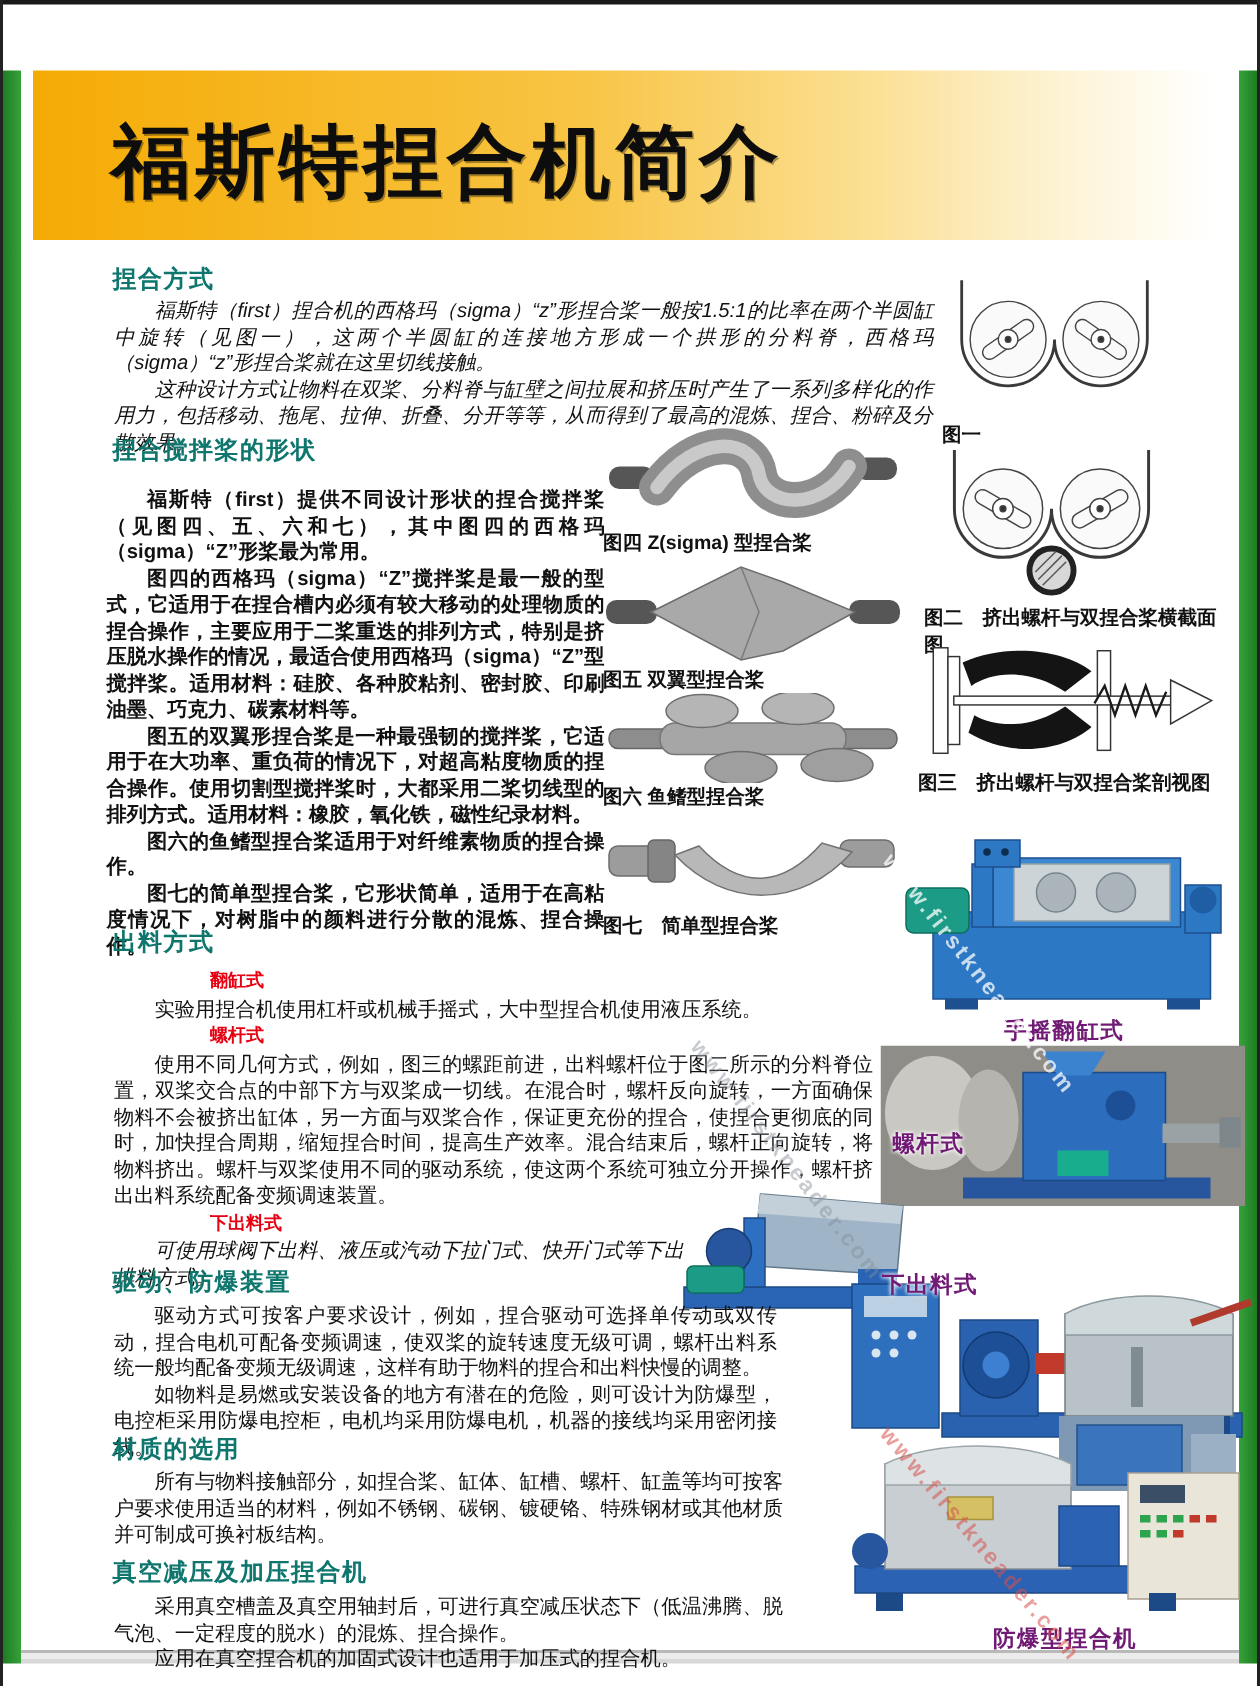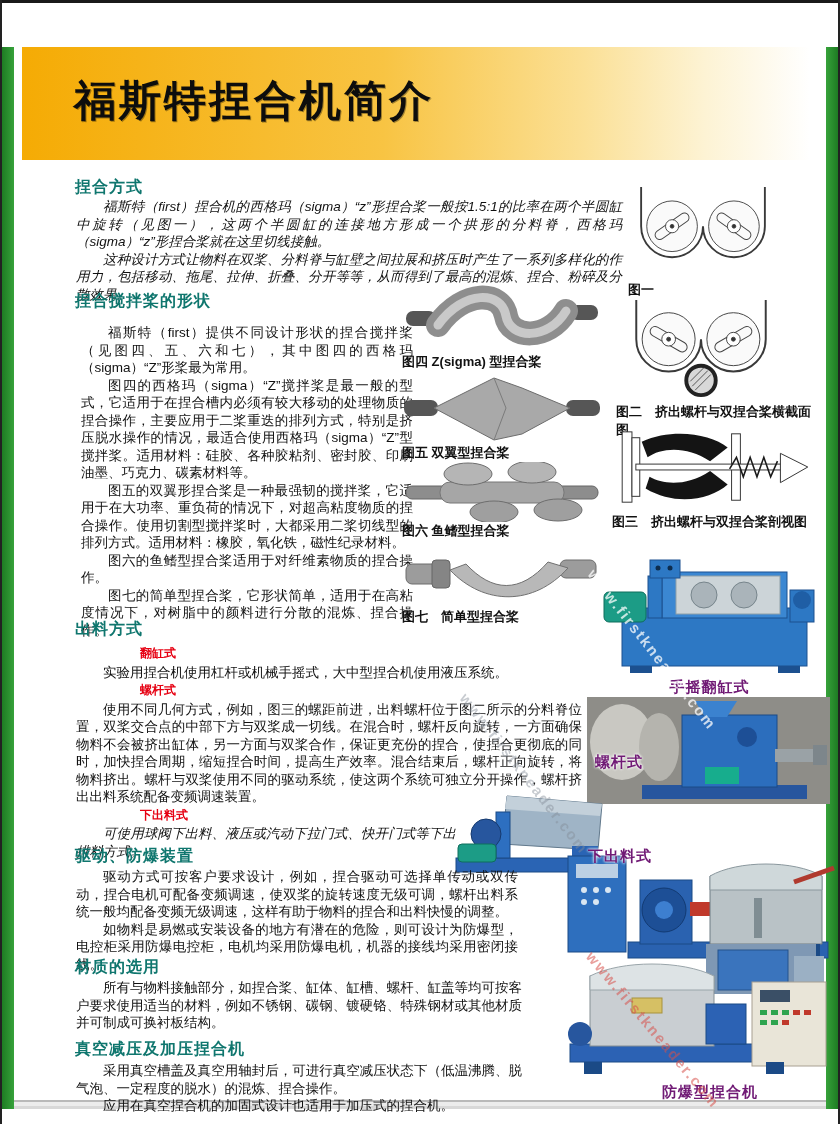--- a/index.html
+++ b/index.html
@@ -9,21 +9,21 @@
   
   .edge-top{left:0;top:0;width:840px;height:3px;background:#191919;}
   .edge-left{left:0;top:0;width:2px;height:1124px;background:#222;}
   .edge-right{right:0;top:0;width:2px;height:1124px;background:#222;}
   .bar-left{left:2px;top:47px;width:12px;height:1062px;background:linear-gradient(90deg,#1e7c23,#36a23a);}
   .bar-right{left:826px;top:47px;width:12px;height:1062px;background:linear-gradient(90deg,#36a23a,#1e7c23);}
   .bottom-rule{left:14px;top:1100px;width:812px;height:9px;background:linear-gradient(180deg,#b9b9b9 0 2px,#ececec 2px 6px,#d8d8d8 6px 9px);}
   
   .banner{left:22px;top:47px;width:804px;height:113px;
           background:linear-gradient(90deg,#f5ab04 0%,#f8c443 45%,#fbe096 70%,#fdf3d4 85%,#ffffff 98%);}
-  .title{position:absolute;left:52px;top:26px;font-size:42px;font-weight:bold;color:#0d0d0d;
+  .title{position:absolute;left:52px;top:26px;font-size:53px;font-weight:bold;color:#0d0d0d;
          letter-spacing:3px;text-shadow:1px 1px 0 rgba(0,0,0,.35);}
   
   .heading{font-size:16px;font-weight:bold;color:#0f766e;letter-spacing:1px;line-height:22px;}
   .body{font-size:13.5px;line-height:17.5px;text-align:justify;color:#111;}
   .body p{margin:0;text-indent:2em;}
   .subred{font-size:12px;font-weight:bold;color:#e60012;margin:1px 0 1px 64px;}
   .figcap{font-size:13px;font-weight:600;color:#111;}
   .machcap{font-size:15px;font-weight:bold;color:#701a75;text-align:center;letter-spacing:1px;}
   .wm{font-size:15px;font-weight:bold;letter-spacing:2px;white-space:nowrap;pointer-events:none;}
   svg{display:block;}
@@ -44,21 +44,21 @@
     <div class="title">福斯特捏合机简介</div>
   </div>
 
   <div class="abs heading" style="left:75px;top:176px;">捏合方式</div>
   <div class="abs body" style="left:76px;top:198px;width:546px;font-style:italic;">
     <p>福斯特（first）捏合机的西格玛（sigma）“z”形捏合桨一般按1.5:1的比率在两个半圆缸中旋转（见图一），这两个半圆缸的连接地方形成一个拱形的分料脊，西格玛（sigma）“z”形捏合桨就在这里切线接触。</p>
     <p>这种设计方式让物料在双桨、分料脊与缸壁之间拉展和挤压时产生了一系列多样化的作用力，包括移动、拖尾、拉伸、折叠、分开等等，从而得到了最高的混炼、捏合、粉碎及分散效果。</p>
   </div>
 
   <div class="abs heading" style="left:75px;top:290px;text-align:center;">捏合搅拌桨的形状</div>
-  <div class="abs body" style="left:81px;top:324px;width:332px;">
+  <div class="abs body" style="left:71px;top:324px;width:332px;font-weight:bold;">
     <p>福斯特（first）提供不同设计形状的捏合搅拌桨（见图四、五、六和七），其中图四的西格玛（sigma）“Z”形桨最为常用。</p>
     <p>图四的西格玛（sigma）“Z”搅拌桨是最一般的型式，它适用于在捏合槽内必须有较大移动的处理物质的捏合操作，主要应用于二桨重迭的排列方式，特别是挤压脱水操作的情况，最适合使用西格玛（sigma）“Z”型搅拌桨。适用材料：硅胶、各种胶粘剂、密封胶、印刷油墨、巧克力、碳素材料等。</p>
     <p>图五的双翼形捏合桨是一种最强韧的搅拌桨，它适用于在大功率、重负荷的情况下，对超高粘度物质的捏合操作。使用切割型搅拌桨时，大都采用二桨切线型的排列方式。适用材料：橡胶，氧化铁，磁性纪录材料。</p>
     <p>图六的鱼鳍型捏合桨适用于对纤维素物质的捏合操作。</p>
     <p>图七的简单型捏合桨，它形状简单，适用于在高粘度情况下，对树脂中的颜料进行分散的混炼、捏合操作。</p>
   </div>
 
   <div class="abs" style="left:402px;top:283px;width:200px;">
     <svg width="200" height="70" viewBox="0 0 200 70">
       <rect x="4" y="28" width="30" height="15" rx="7" fill="#565656"></rect>

